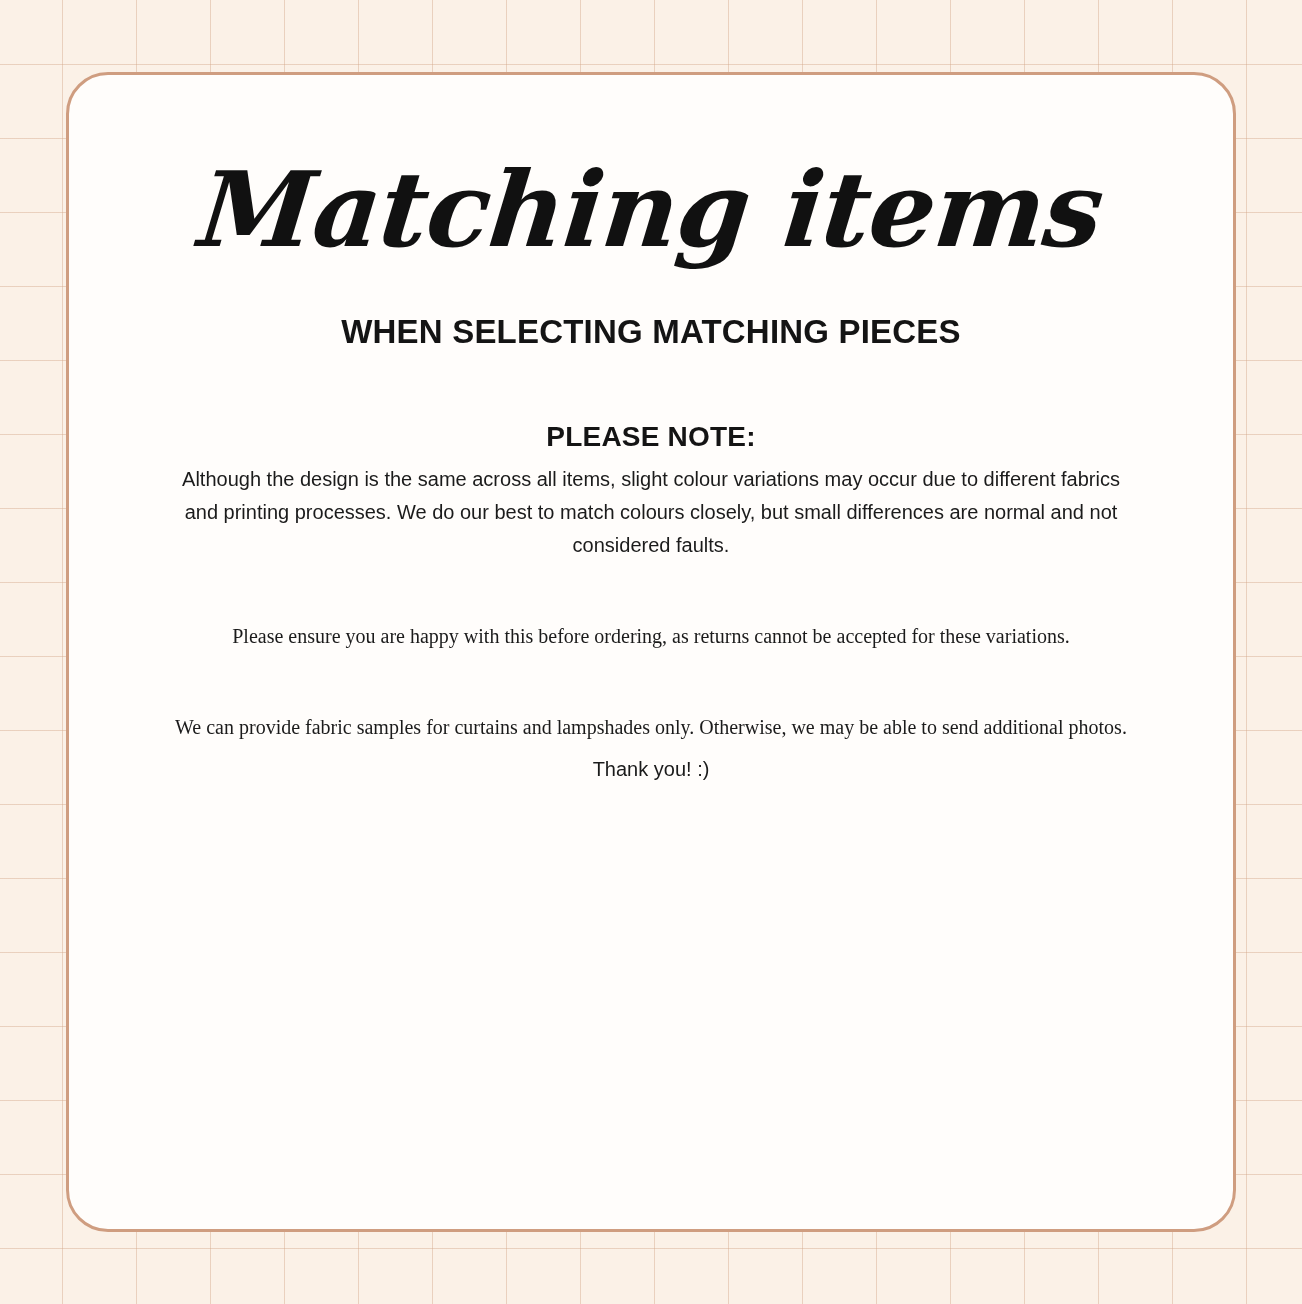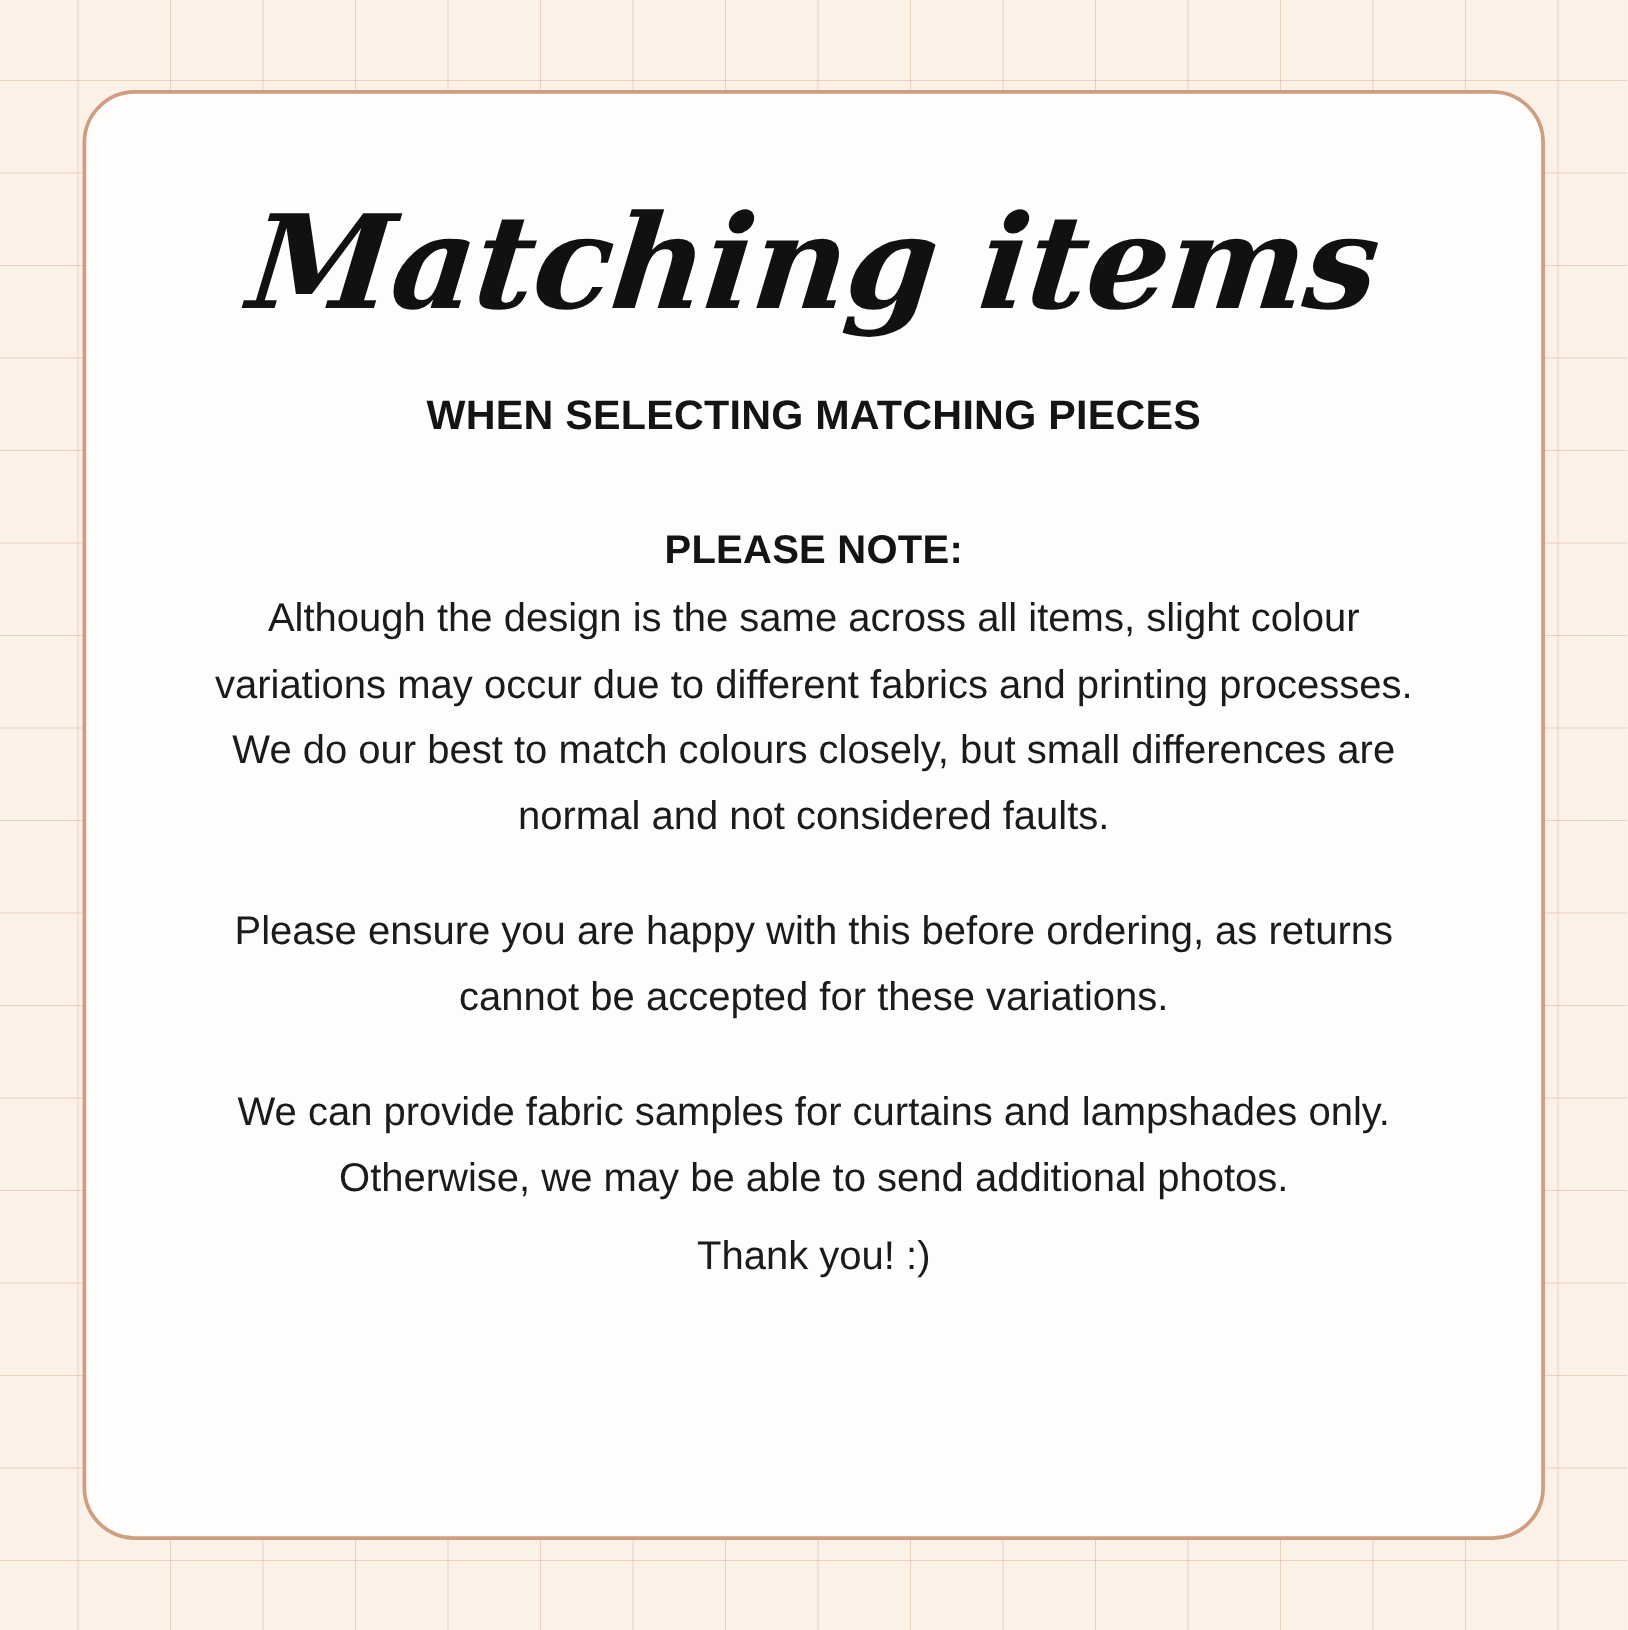--- a/index.html
+++ b/index.html
@@ -59,38 +59,39 @@
     font-size: 33px;
     line-height: 1.55;
     color: #141414;
     letter-spacing: 0.2px;
     margin: 42px 0 0 0;
   }
 
   .please-note {
     font-family: "Liberation Sans", sans-serif;
     font-weight: bold;
-    font-size: 32px;
+    font-size: 28px;
     color: #141414;
     margin: 64px 0 0 0;
     letter-spacing: 0.2px;
   }
 
   .body-block {
     font-family: "Liberation Sans", sans-serif;
     font-weight: normal;
-    font-size: 32px;
+    font-size: 20px;
     line-height: 1.64;
     color: #1b1b1b;
     margin: 10px auto 0 auto;
     max-width: 960px;
   }
 
   .body-block.gap {
-    margin-top: 40px;
+    margin-top: 58px;
+    font-family: Liberation Serif, serif;
   }
 
   .narrow {
     max-width: 1000px;
   }
 </style>
 </head>
 <body>
 
 <div class="page">

